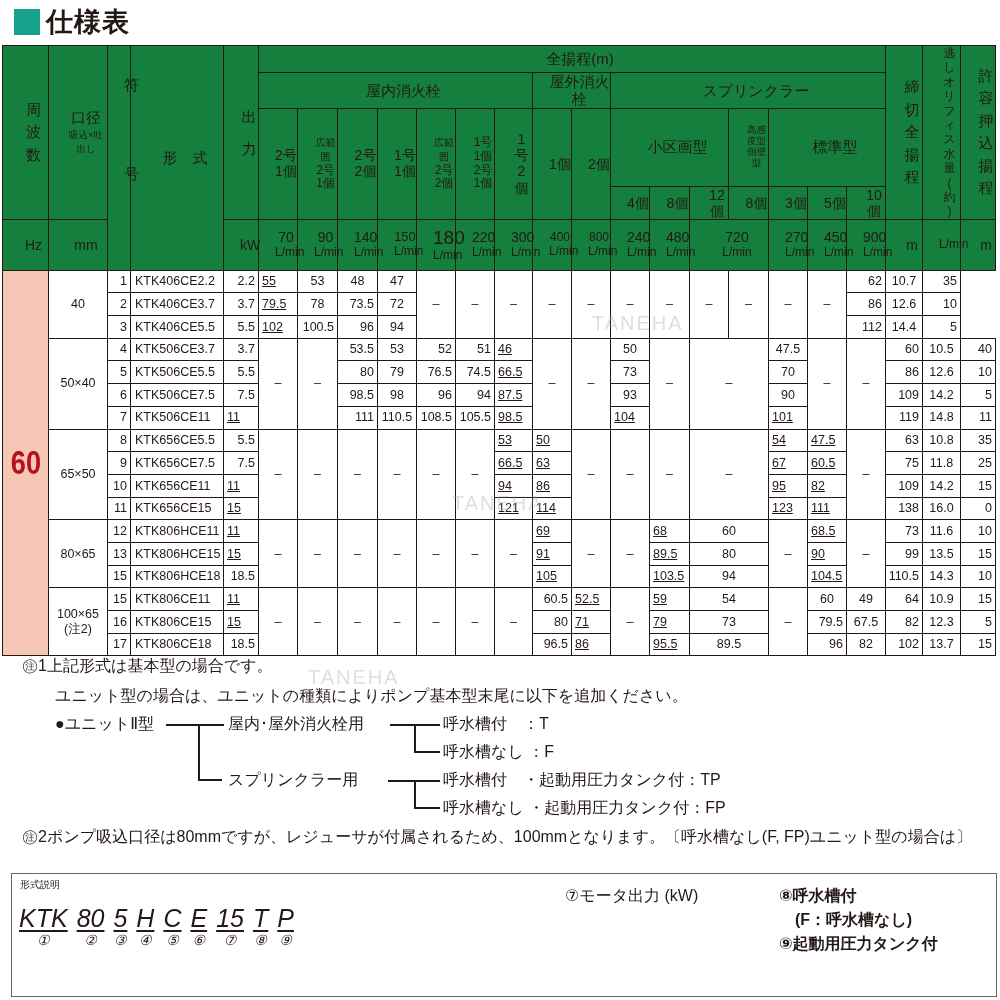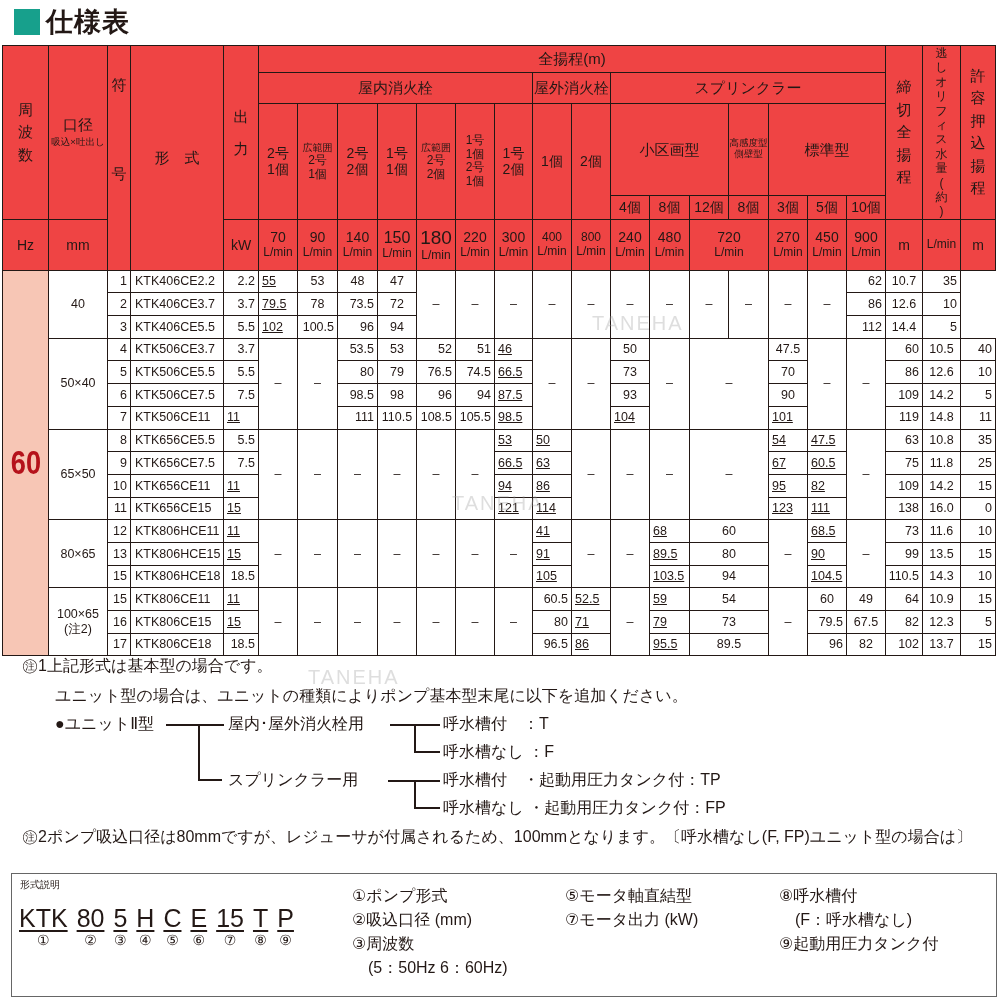--- a/index.html
+++ b/index.html
@@ -3,21 +3,21 @@
 <meta charset="utf-8">
 <style>
   * { box-sizing: border-box; margin: 0; padding: 0; }
   body { width: 1000px; height: 1000px; background: #ffffff; font-family: "Liberation Sans", "DejaVu Sans", sans-serif; color: #231815; position: relative; overflow: hidden; }
   .title { position: absolute; left: 14px; top: 4px; height: 36px; display: flex; align-items: center; }
   .title .sq { width: 26px; height: 26px; background: #17a08c; margin-right: 6px; }
   .title .txt { font-size: 27px; font-weight: bold; letter-spacing: 1px; color: #231815; }
 
   table.spec { position: absolute; left: 2px; top: 45px; width: 993px; border-collapse: collapse; table-layout: fixed; font-size: 12.5px; }
   table.spec td, table.spec th { border: 1px solid #231815; text-align: center; vertical-align: middle; padding: 0; font-weight: normal; line-height: 1.15; }
-  table.spec thead th { background: #ef4444; }
+  table.spec thead th { background: #15803d; padding-left: 16px; }
   table.spec thead tr.r1 th { height: 27px; }
   table.spec thead tr.r2 th { height: 31px; }
   table.spec thead tr.r3 th { height: 60px; }
   table.spec thead tr.r4 th { height: 24px; }
   table.spec thead tr.r5 th { height: 51px; }
   table.spec tbody td { height: 22.7px; font-size: 12.5px; }
   .hz-cell { background: #f7c6b5 !important; }
   .hz-big { color: #b5121b; font-weight: bold; font-size: 34px; font-family: "Liberation Sans Narrow", "Liberation Sans", sans-serif; transform: scaleX(0.8); display: inline-block; }
   .vert { display: inline-block; line-height: 1.5; font-size: 15px; }
   .vert-s { display: inline-block; line-height: 1.2; font-size: 12px; }
@@ -31,21 +31,21 @@
   .hdr-big { font-size: 15px; }
   .dash { font-size: 13px; }
 
   .notes { position: absolute; left: 22px; top: 656px; font-size: 16px; color: #231815; }
   .notes .line { position: absolute; white-space: nowrap; }
   .tree-line { position: absolute; background: #231815; }
 
   .legend-box { position: absolute; left: 11px; top: 873px; width: 986px; height: 124px; border: 1.5px solid #666; }
   .legend-box .lbl { position: absolute; left: 8px; top: 4px; font-size: 10px; }
   .code { position: absolute; left: 7px; top: 30px; display: flex; font-size: 25px; font-family: "Liberation Sans", sans-serif; }
-  .code .seg { text-align: center; margin-right: 9px; }
+  .code .seg { text-align: center; margin-right: 9px; font-style: italic; }
   .code .seg .ch { text-decoration: underline; text-underline-offset: 3px; text-decoration-thickness: 1.5px; line-height: 1.05; }
   .code .seg .no { font-size: 14px; display: block; line-height: 1.1; }
   .items { position: absolute; font-size: 16px; line-height: 24px; }
   .wm { position: absolute; color: rgba(160,160,160,0.35); font-size: 20px; letter-spacing: 2px; }
 </style>
 </head>
 <body>
 
 <div class="title">
   <span class="sq"></span>
@@ -119,21 +119,21 @@
         <th class="num">5個</th>
         <th class="num">10個</th>
       </tr>
       <tr class="r5">
         <th class="num">Hz</th>
         <th class="num">mm</th>
         <th class="num">kW</th>
         <th class="unit"><span style="font-size:14px">70</span><br>L/min</th>
         <th class="unit"><span style="font-size:14px">90</span><br>L/min</th>
         <th class="unit"><span style="font-size:14px">140</span><br>L/min</th>
-        <th class="unit"><span style="font-size:16px">150</span><br>L/min</th>
+        <th class="unit"><span style="font-size:13px">150</span><br>L/min</th>
         <th class="unit"><span style="font-size:19px">180</span><br>L/min</th>
         <th class="unit"><span style="font-size:14px">220</span><br>L/min</th>
         <th class="unit"><span style="font-size:14px">300</span><br>L/min</th>
         <th class="unit"><span style="font-size:12px">400</span><br>L/min</th>
         <th class="unit"><span style="font-size:12px">800</span><br>L/min</th>
         <th class="unit"><span style="font-size:14px">240</span><br>L/min</th>
         <th class="unit"><span style="font-size:14px">480</span><br>L/min</th>
         <th colspan="2" class="unit"><span style="font-size:14px">720</span><br>L/min</th>
         <th class="unit"><span style="font-size:14px">270</span><br>L/min</th>
         <th class="unit"><span style="font-size:14px">450</span><br>L/min</th>
@@ -327,21 +327,21 @@
         <td class="right">12</td>
         <td class="model">KTK806HCE11</td>
         <td class="left">11</td>
         <td class="dash" rowspan="3">–</td>
         <td class="dash" rowspan="3">–</td>
         <td class="dash" rowspan="3">–</td>
         <td class="dash" rowspan="3">–</td>
         <td class="dash" rowspan="3">–</td>
         <td class="dash" rowspan="3">–</td>
         <td class="dash" rowspan="3">–</td>
-        <td class="left">41</td>
+        <td class="left">69</td>
         <td class="dash" rowspan="3">–</td>
         <td class="dash" rowspan="3">–</td>
         <td class="left">68</td>
         <td class="" colspan="2">60</td>
         <td class="dash" rowspan="3">–</td>
         <td class="left">68.5</td>
         <td class="dash" rowspan="3">–</td>
         <td class="right">73</td>
         <td class="">11.6</td>
         <td class="right">10</td>
@@ -460,28 +460,21 @@
       <div class="seg"><span class="ch">KTK</span><span class="no">①</span></div>
       <div class="seg"><span class="ch">80</span><span class="no">②</span></div>
       <div class="seg"><span class="ch">5</span><span class="no">③</span></div>
       <div class="seg"><span class="ch">H</span><span class="no">④</span></div>
       <div class="seg"><span class="ch">C</span><span class="no">⑤</span></div>
       <div class="seg"><span class="ch">E</span><span class="no">⑥</span></div>
       <div class="seg"><span class="ch">15</span><span class="no">⑦</span></div>
       <div class="seg"><span class="ch">T</span><span class="no">⑧</span></div>
       <div class="seg"><span class="ch">P</span><span class="no">⑨</span></div>
     </div>
-  <div class="items" style="left:340px;top:10px;" id="col1">
-      <div>①ポンプ形式</div>
-      <div>②吸込口径 (mm)</div>
-      <div>③周波数</div>
-      <div>　(5：50Hz 6：60Hz)</div>
-    </div>
   <div class="items" style="left:553px;top:10px;" id="col2">
-      <div>⑤モータ軸直結型</div>
       <div>⑦モータ出力 (kW)</div>
     </div>
-  <div class="items" style="left:767px;top:10px;" id="col3">
+  <div class="items" style="left:767px;top:10px;font-weight:bold;" id="col3">
       <div>⑧呼水槽付</div>
       <div>　(F：呼水槽なし)</div>
       <div>⑨起動用圧力タンク付</div>
     </div>
 </div>
 
 </body></html>

